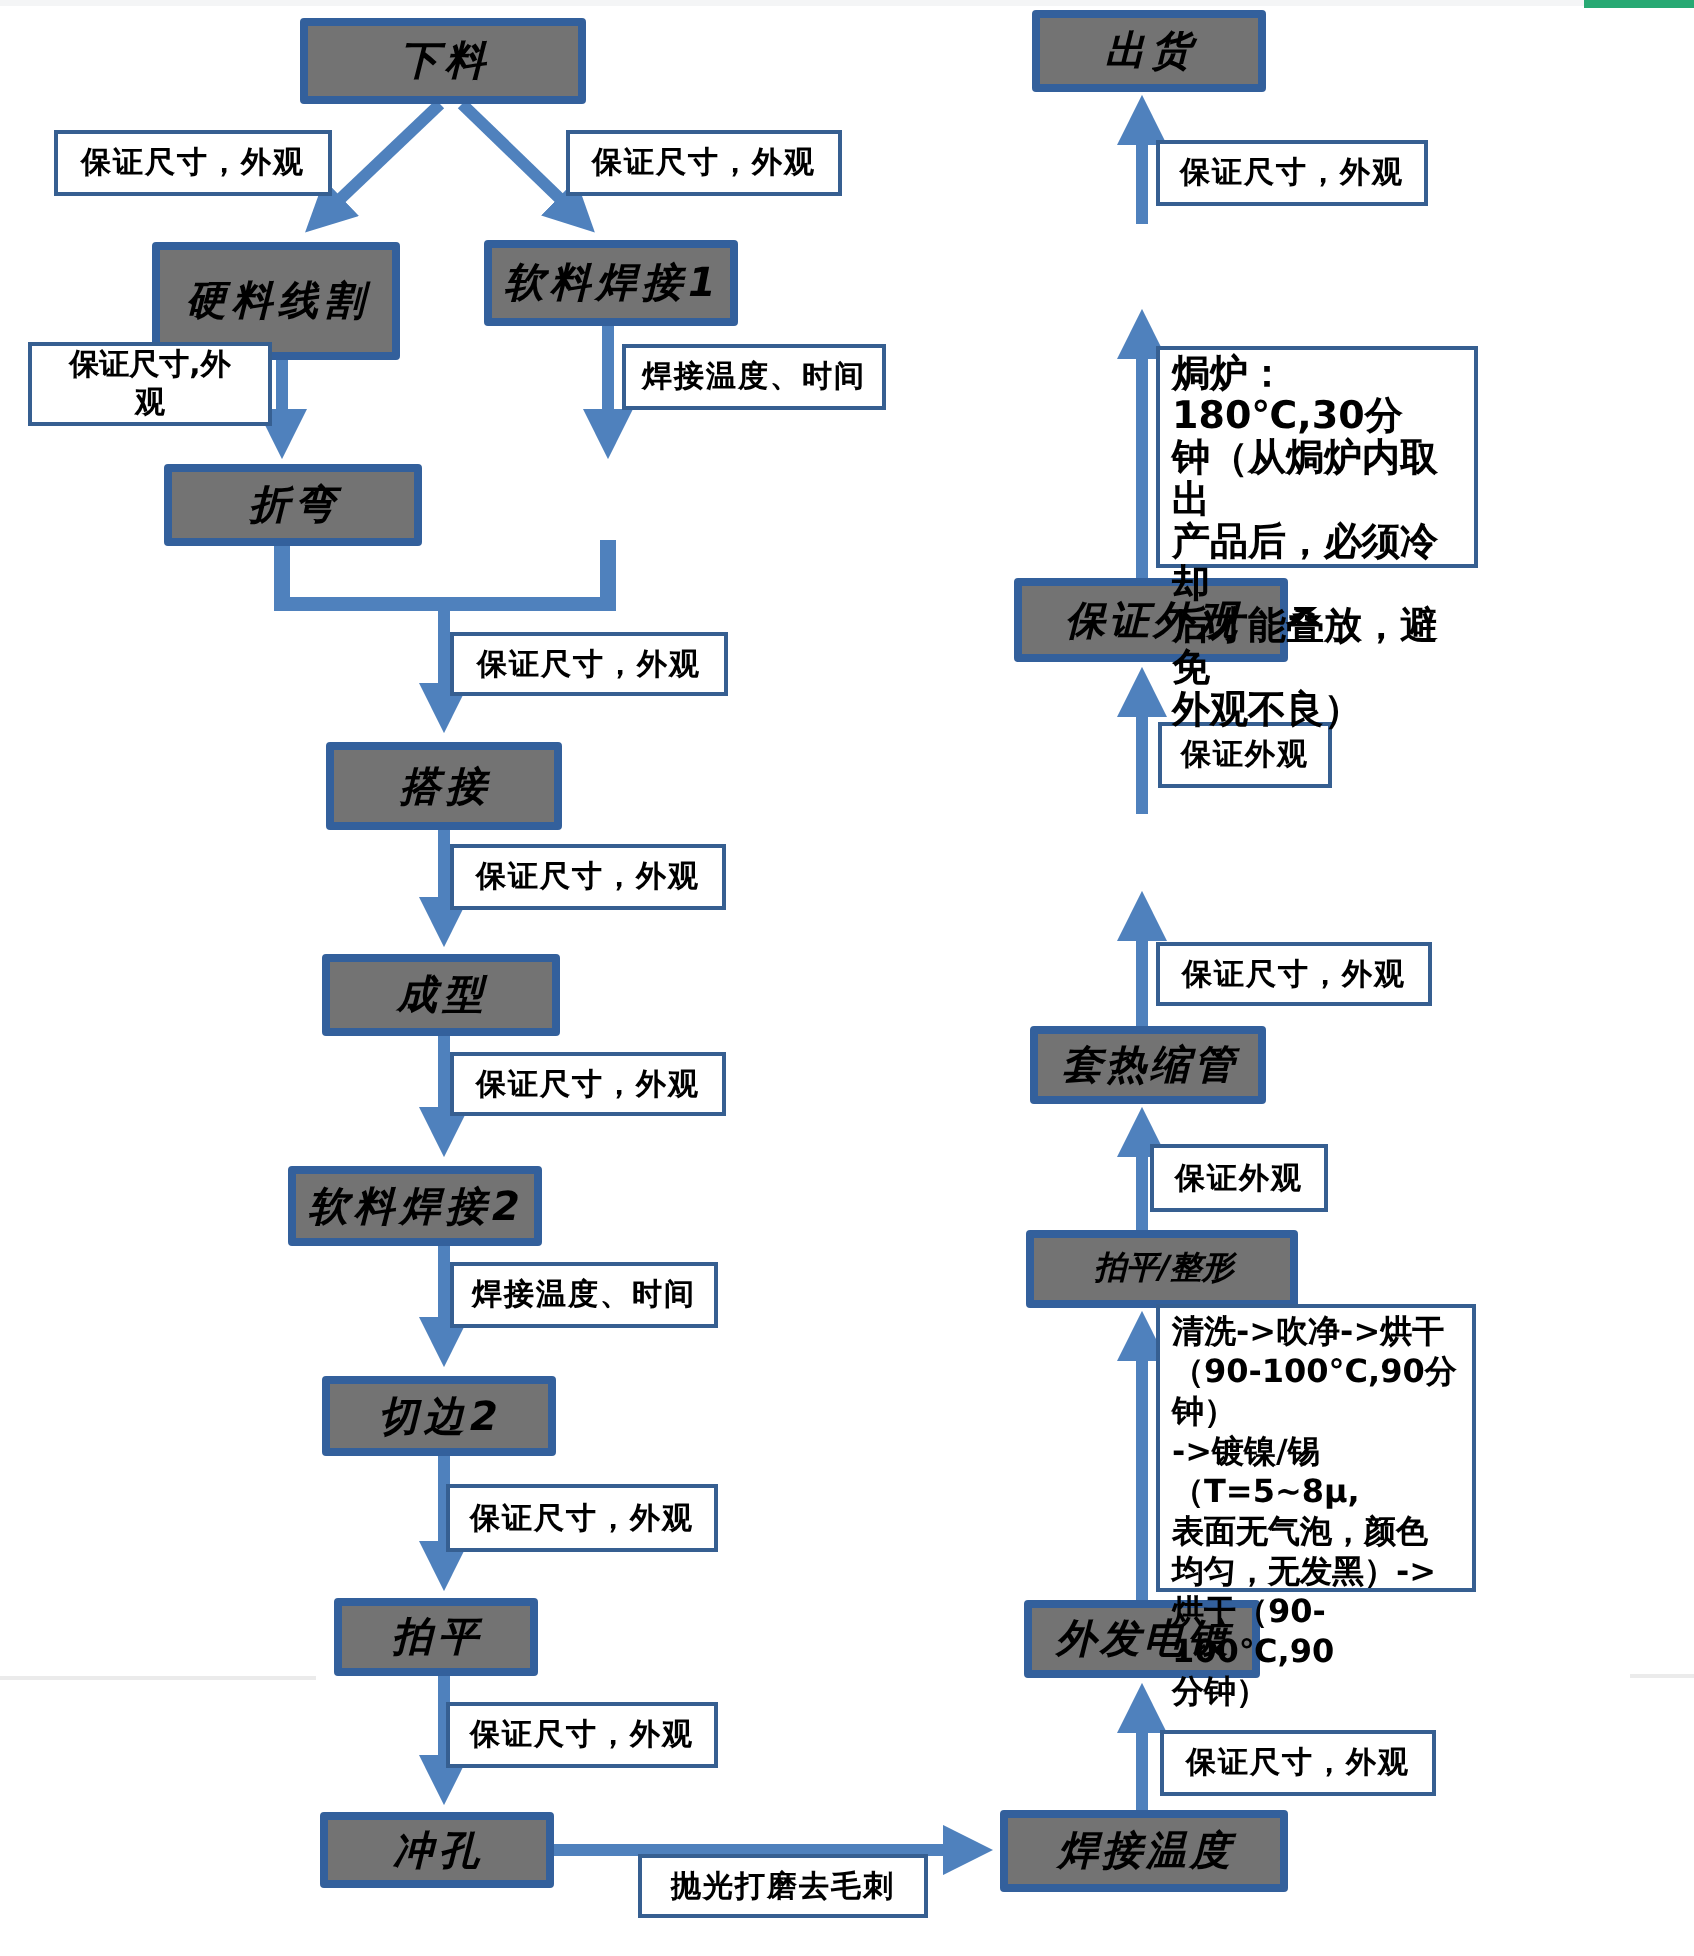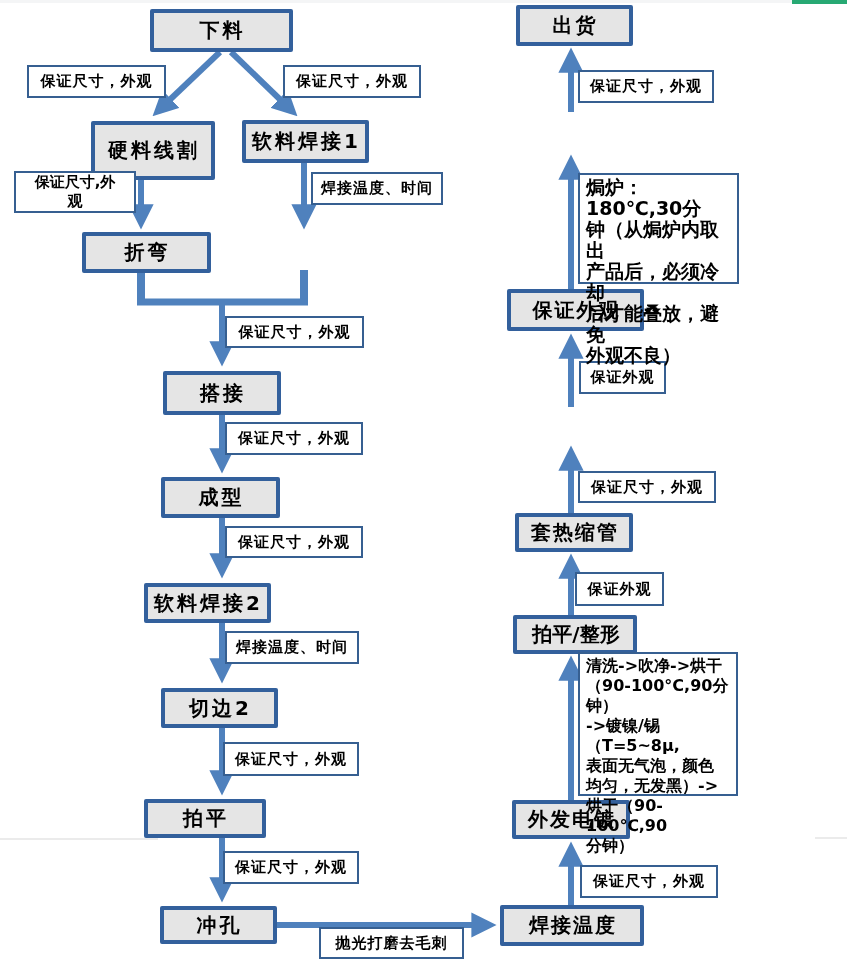--- a/index.html
+++ b/index.html
@@ -9,28 +9,29 @@
     background:#ffffff;
     font-family:"DejaVu Sans",sans-serif;
     overflow:hidden;
   }
   #arrow-layer{position:absolute;left:0;top:0;z-index:1;}
   .node{
     position:absolute;
     box-sizing:border-box;
     border:4px solid #33609c;
     border-radius:2px;
-    background:#e5e5e5;
+    background:#737373;
     display:flex;align-items:center;justify-content:center;
     z-index:2;
     color:#000000;
     font-weight:bold;
     font-size:20px;
     letter-spacing:3px;
     white-space:nowrap;
+    font-style:italic;
   }
   .node span{transform:translateX(1px);}
   .note{
     position:absolute;
     box-sizing:border-box;
     border:2px solid #365f91;
     background:#ffffff;
     display:flex;align-items:center;justify-content:center;
     z-index:3;
     color:#000000;
@@ -101,55 +102,55 @@
       <line x1="571" y1="514" x2="571" y2="453" marker-end="url(#ah)"></line>
       <line x1="571" y1="407" x2="571" y2="341" marker-end="url(#ah)"></line>
       <line x1="571" y1="291" x2="571" y2="162" marker-end="url(#ah)"></line>
       <line x1="571" y1="112" x2="571" y2="55" marker-end="url(#ah)"></line>
     </g>
   </svg>
 
   <div class="node" style="left:150px;top:9px;width:143px;height:43px">
       <span>下料</span>
     </div>
-  <div class="node" style="left:91px;top:121px;width:124px;height:59px">
+  <div class="node" style="left:76px;top:121px;width:124px;height:59px">
       <span>硬料线割</span>
     </div>
   <div class="node" style="left:242px;top:120px;width:127px;height:43px">
       <span>软料焊接1</span>
     </div>
   <div class="node" style="left:82px;top:232px;width:129px;height:41px">
       <span>折弯</span>
     </div>
   <div class="node" style="left:163px;top:371px;width:118px;height:44px">
       <span>搭接</span>
     </div>
   <div class="node" style="left:161px;top:477px;width:119px;height:41px">
       <span>成型</span>
     </div>
   <div class="node" style="left:144px;top:583px;width:127px;height:40px">
       <span>软料焊接2</span>
     </div>
   <div class="node" style="left:161px;top:688px;width:117px;height:40px">
       <span>切边2</span>
     </div>
-  <div class="node" style="left:144px;top:799px;width:122px;height:39px">
+  <div class="node" style="left:167px;top:799px;width:102px;height:39px">
       <span>拍平</span>
     </div>
   <div class="node" style="left:160px;top:906px;width:117px;height:38px">
       <span>冲孔</span>
     </div>
 
   <div class="node" style="left:500px;top:905px;width:144px;height:41px;letter-spacing:2px">
       <span>焊接温度</span>
     </div>
   <div class="node" style="left:512px;top:800px;width:118px;height:39px;letter-spacing:2px">
       <span>外发电镀</span>
     </div>
-  <div class="node" style="left:513px;top:615px;width:124px;height:39px;letter-spacing:0px;font-size:20px">
+  <div class="node" style="left:513px;top:615px;width:136px;height:39px;letter-spacing:0px;font-size:16px">
       <span>拍平/整形</span>
     </div>
   <div class="node" style="left:515px;top:513px;width:118px;height:39px;letter-spacing:2px">
       <span>套热缩管</span>
     </div>
   <div class="node" style="left:507px;top:289px;width:137px;height:42px;letter-spacing:2px">
       <span>保证外观</span>
     </div>
   <div class="node" style="left:516px;top:5px;width:117px;height:41px">
       <span>出货</span>

